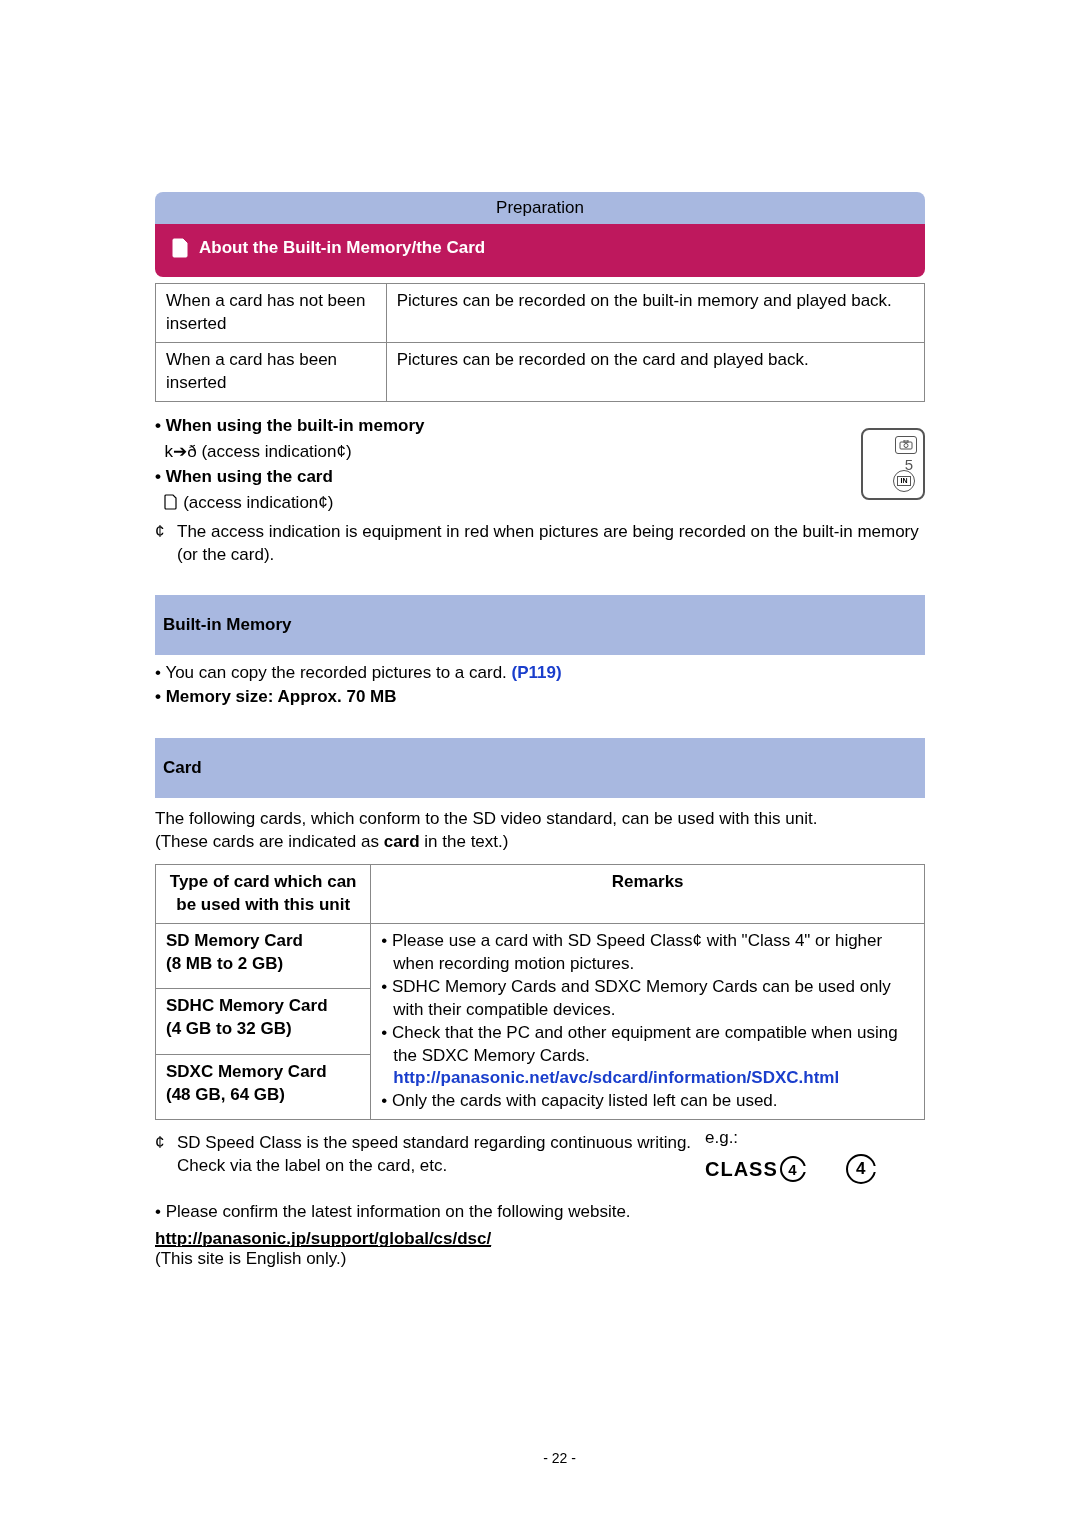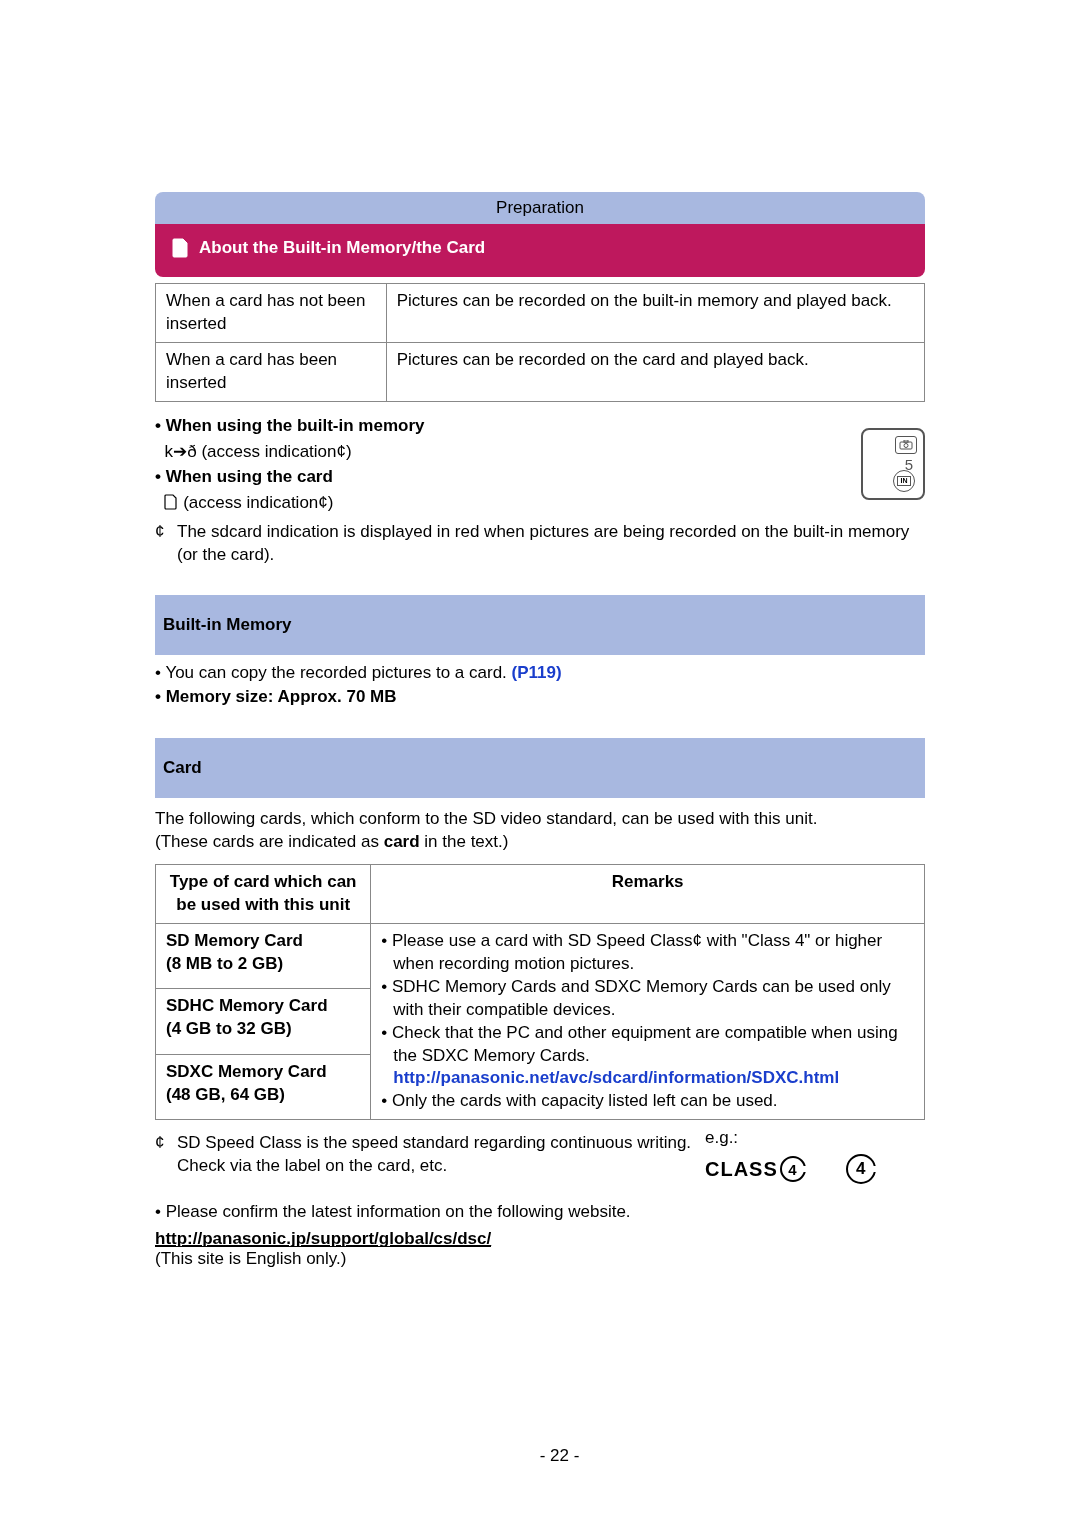--- a/index.html
+++ b/index.html
@@ -37,21 +37,21 @@
   .tbl2 .inner-list li { padding-left: 12px; text-indent: -12px; }
   .tbl2 .inner-list li::before { content: "• "; }
   .speed-row { display: flex; align-items: flex-start; margin-top: 8px; }
   .speed-row .txt { flex: 1; }
   .speed-row .eg-col { width: 220px; text-align: left; }
   .class-logos { display: flex; align-items: center; gap: 40px; margin-top: 6px; }
   .class-text { font-family: Arial, sans-serif; font-weight: 900; letter-spacing: 1px; font-size: 20px; display: flex; align-items: center; }
   .c4 { display:inline-flex; border:2.5px solid #000; border-radius:50%; width:26px; height:26px; align-items:center; justify-content:center; font-weight:900; font-size:15px; position: relative; }
   .c4::before { content:""; position:absolute; right:-2px; top:50%; width:4px; height:6px; background:#fff; transform: translateY(-50%); }
   .website { font-weight: bold; text-decoration: underline; display: inline-block; min-width: 300px; border-bottom: 1px solid #000; height: 18px; margin-top: 4px; }
-  .page-num { position: absolute; bottom: 60px; left: 0; width: 100%; text-align: center; font-size: 17px; padding-left: 39px; }
+  .page-num { position: absolute; bottom: 60px; left: 0; width: 100%; text-align: center; font-size: 14px; padding-left: 39px; }
   .small-note { font-size: 17px; }
 </style>
 </head>
 <body>
 
 <div class="page">
 
   <div class="prep-bar">
     <span>Preparation</span>
   </div>
@@ -99,21 +99,21 @@
       </div>
       <div class="count">5</div>
       <div class="in-circle">
         <div class="in-box">IN</div>
       </div>
     </div>
   </div>
 
   <div class="footnote">
     <div class="mark">¢</div>
-    <div>The sdcard indication is displayed in red when pictures are being recorded on the built-in memory (or the card).</div>
+    <div>The access indication is equipment in red when pictures are being recorded on the built-in memory (or the card).</div>
   </div>
 
   <div class="sub-head">Built-in Memory</div>
   <ul class="bullets">
     <li><span>You can copy the recorded pictures to a card. </span><span class="link">(P119)</span></li>
     <li class="bold">Memory size: Approx. 70 MB</li>
   </ul>
 
   <div class="sub-head">Card</div>
   <p style="margin-bottom:0">The following cards, which conform to the SD video standard, can be used with this unit.</p>

